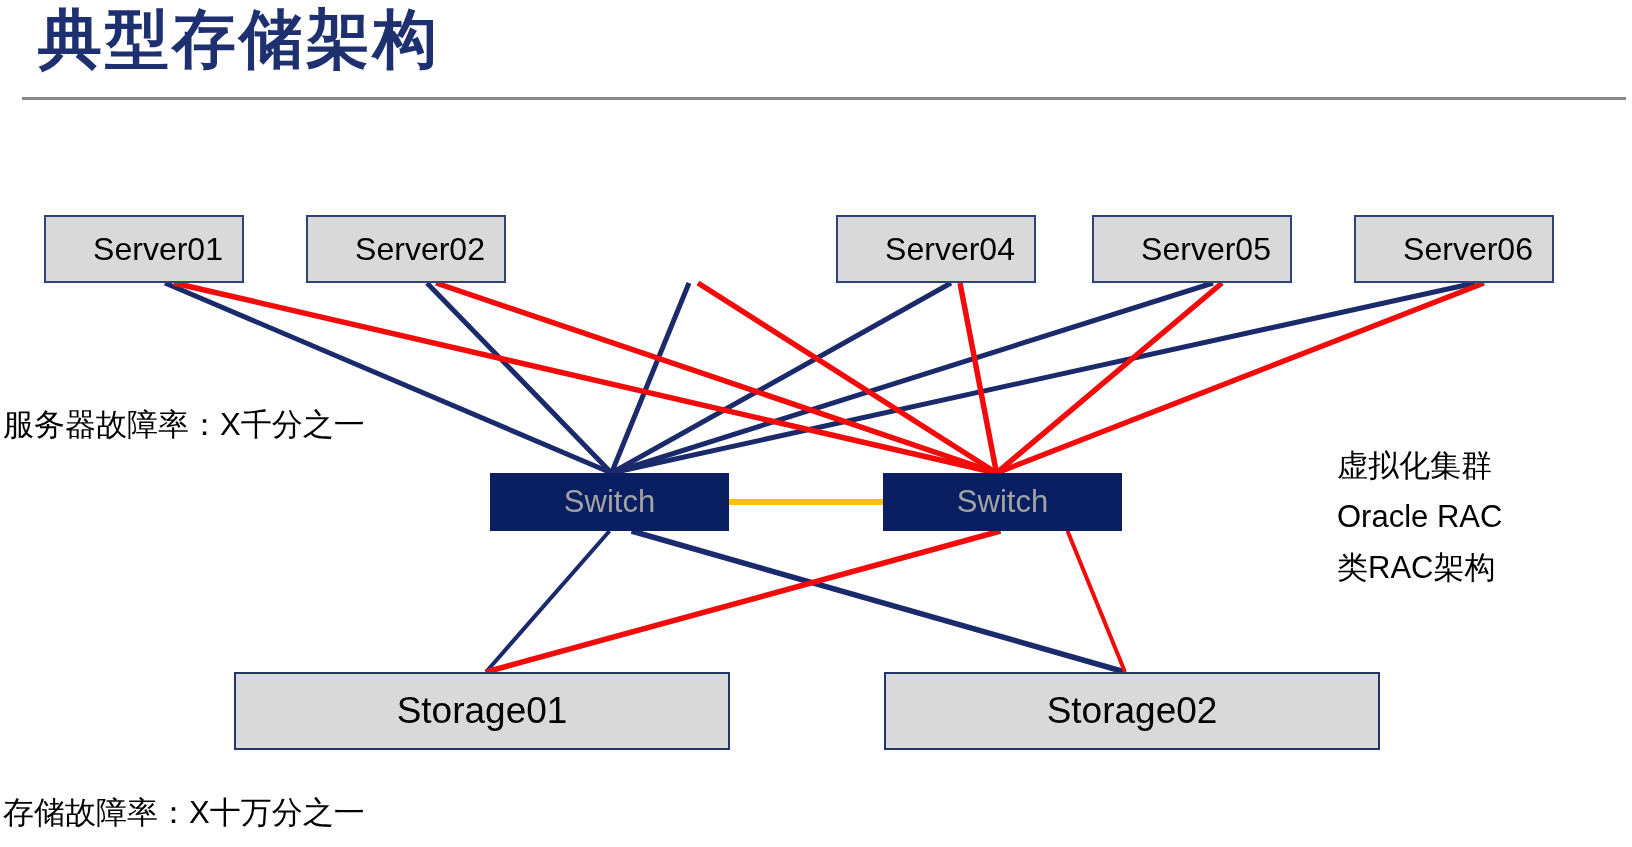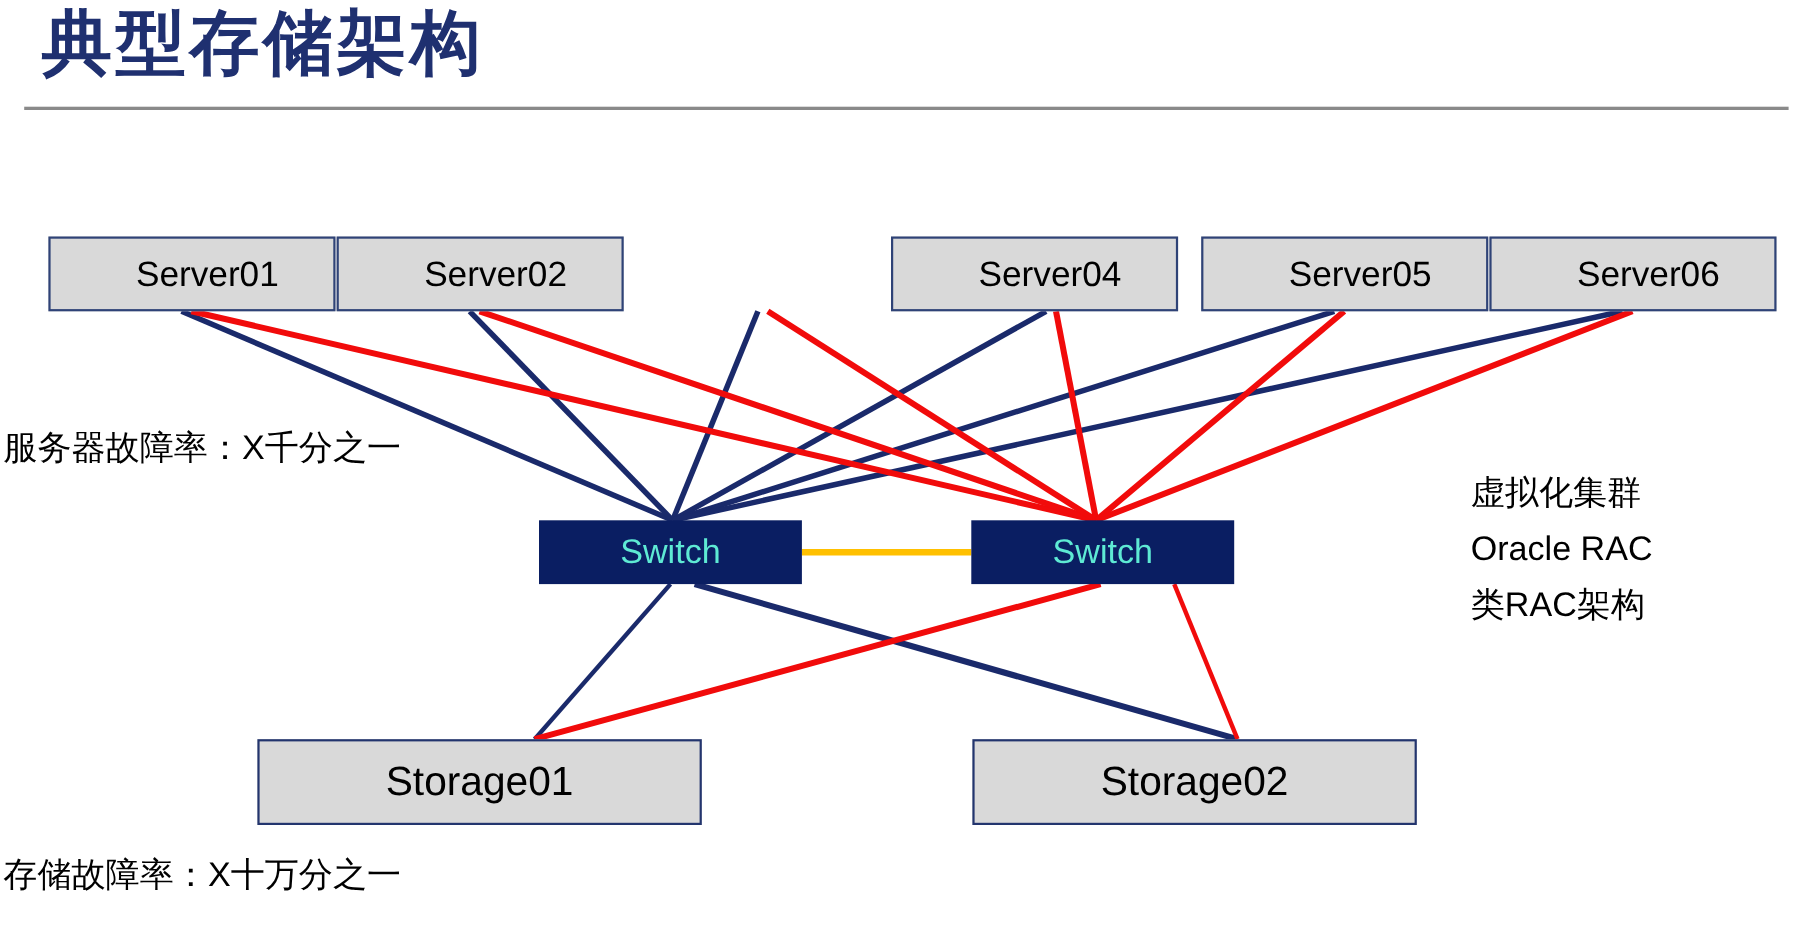--- a/index.html
+++ b/index.html
@@ -22,40 +22,40 @@
   #edge-layer{
     position:absolute;left:0;top:0;width:1632px;height:847px;
     z-index:1;
   }
   .node{
     position:absolute;z-index:2;
     display:flex;align-items:center;justify-content:center;
     box-sizing:border-box;color:#000;
   }
   .server{
-    width:261px;height:68px;top:215px;
+    width:200px;height:68px;top:215px;
     background:#D9D9D9;border:2px solid #2F4377;
     font-size:32px;
     padding-left:28px;
   }
   .sv1{left:44px}.sv2{left:306px}.sv3{left:568px}
-  .sv4{left:810px}.sv5{left:1092px}.sv6{left:1354px}
+  .sv4{left:836px}.sv5{left:1092px}.sv6{left:1354px}
   .switch{
     width:239px;height:58px;top:473px;
-    background:#0A1E62;color:#5eead4;font-size:31px;
+    background:#0A1E62;color:#a3a3a3;font-size:31px;
   }
   .swa{left:490px}.swb{left:883px}
   .storage{
-    width:404px;height:78px;top:672px;
+    width:496px;height:78px;top:672px;
     background:#D9D9D9;border:2px solid #23356E;
     font-size:37px;
   }
   .st1{left:234px}.st2{left:884px}
   .note-text{
-    position:absolute;z-index:2;color:#000;white-space:nowrap;
+    position:absolute;z-index:2;color:#000;white-space:nowrap;margin-top:18px;
   }
   .server-failure{left:3px;top:386px;font-size:31px;}
   .storage-failure{left:3px;top:774px;font-size:31px;}
   .cluster-note{left:1337px;top:422px;font-size:31px;line-height:51px;}
 </style>
 </head>
 <body>
 
 <div class="canvas">
 

